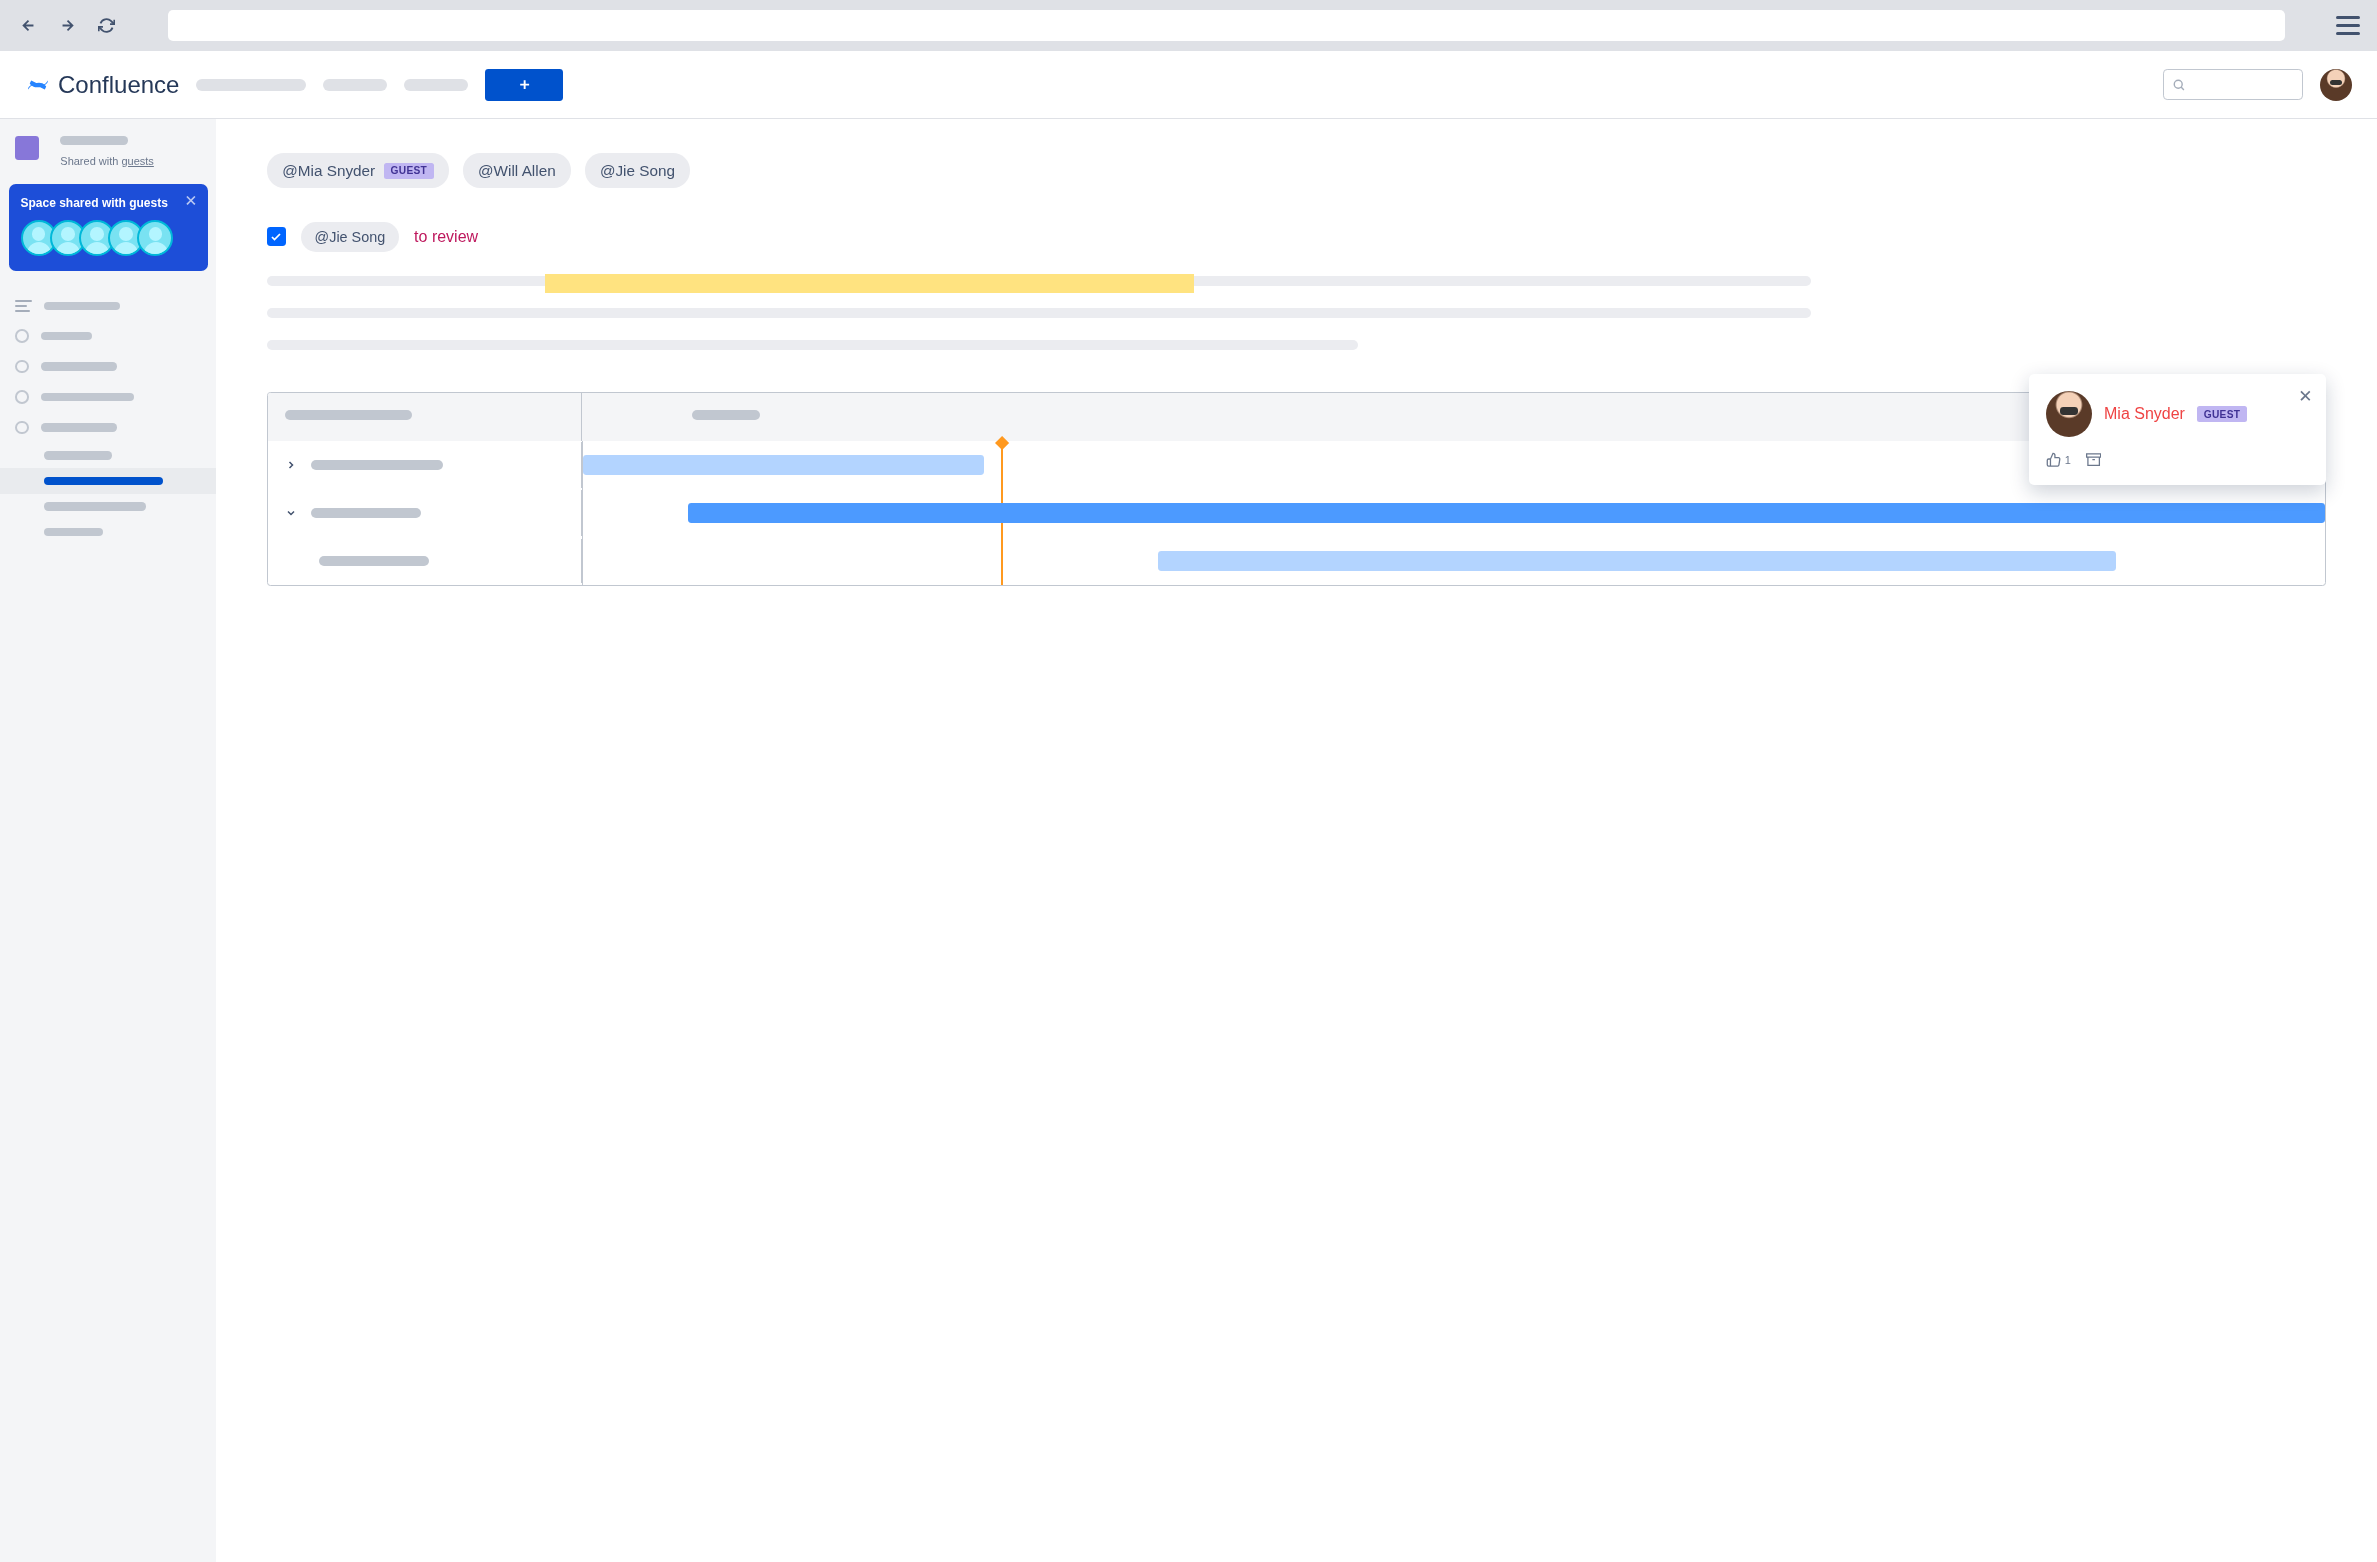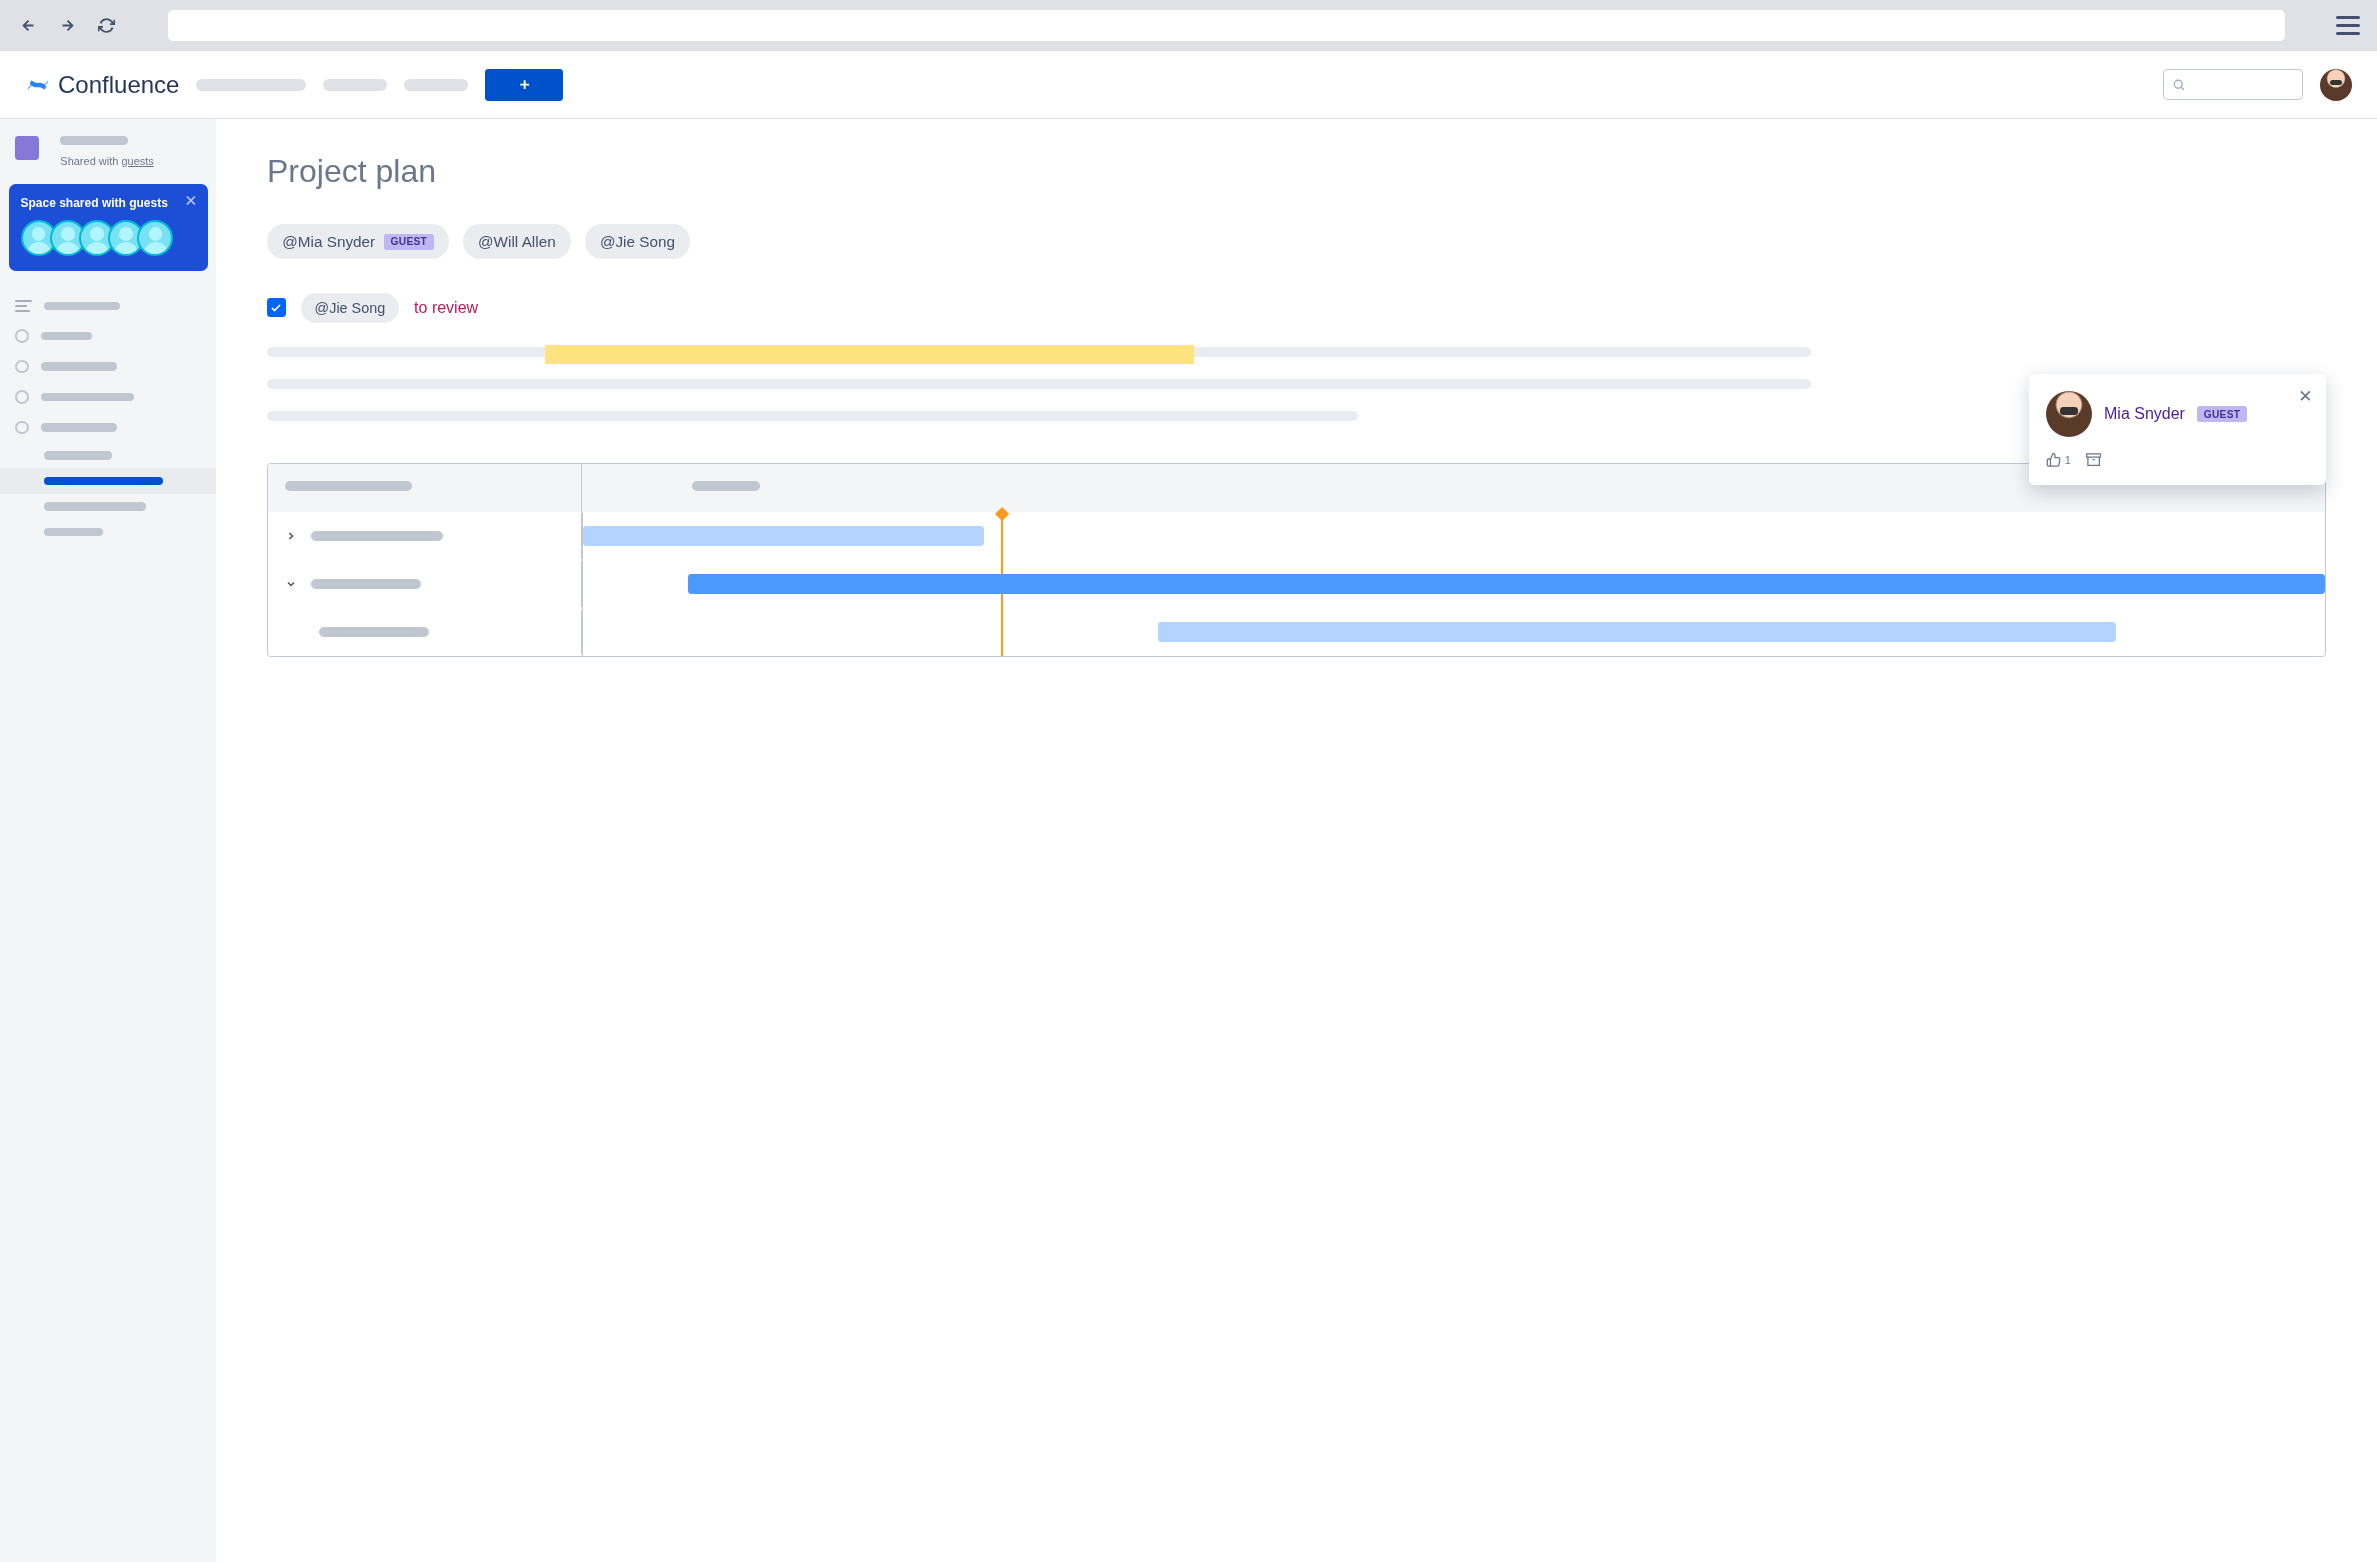--- a/index.html
+++ b/index.html
@@ -79,21 +79,21 @@
 .gantt-bar { position: absolute; height: 20.4px; border-radius: 3.4px; top: 13.6px; }
 .today-line { position: absolute; width: 1.7px; background: #FF991F; top: 0; bottom: 0; }
 .today-marker { position: absolute; width: 10.2px; height: 10.2px; background: #FF991F; transform: rotate(45deg); left: -4.2px; top: -3.4px; }
 .chevron { width: 12px; height: 12px; }
 
 .comment-popup { position: absolute; right: 51px; top: 255px; width: 297px; background: #fff; border-radius: 5.1px; box-shadow: 0 6.8px 20.4px rgba(9,30,66,0.2); padding: 17px; }
 .comment-close { position: absolute; top: 12px; right: 13.6px; color: #6B778C; font-size: 17px; cursor: pointer; }
 .comment-header { display: flex; align-items: center; gap: 12px; margin-bottom: 15.3px; }
 .comment-avatar { width: 46px; height: 46px; border-radius: 50%; background: radial-gradient(circle at 50% 30%, #f4d1b8 30%, #5a3a28 35%); position: relative; overflow: hidden; flex-shrink: 0; }
 .comment-avatar::before { content: ''; position: absolute; width: 18.7px; height: 7.6px; background: #333; border-radius: 3.4px; top: 16px; left: 13.6px; }
-.comment-author { font-size: 16px; color: #4c1d95; }
+.comment-author { font-size: 16px; color: #ef4444; }
 .comment-body { font-size: 15.3px; color: #42526E; line-height: 1.7; margin-bottom: 13.6px; }
 .inline-mention { background: #EBECF0; border-radius: 13.6px; padding: 3.4px 10.2px; color: #42526E; display: inline-block; }
 .comment-actions { display: flex; gap: 15.3px; align-items: center; color: #6B778C; }
 .like-count { font-size: 11px; }
 </style>
 </head>
 <body>
 
 <div class="browser-chrome">
   <div class="nav-btn">
@@ -203,21 +203,20 @@
       <div class="nav-child">
           <div class="nav-ph" style="width:102px"></div>
         </div>
       <div class="nav-child">
           <div class="nav-ph" style="width:59px"></div>
         </div>
     </div>
   </div>
 
   <div class="content">
-    <h1 class="page-title">Project plan</h1>
 
     <div class="mentions">
       <div class="mention-pill">
         <span>@Mia Snyder</span>
         <span class="guest-badge">GUEST</span>
       </div>
       <div class="mention-pill">
           <span>@Will Allen</span>
         </div>
       <div class="mention-pill">

